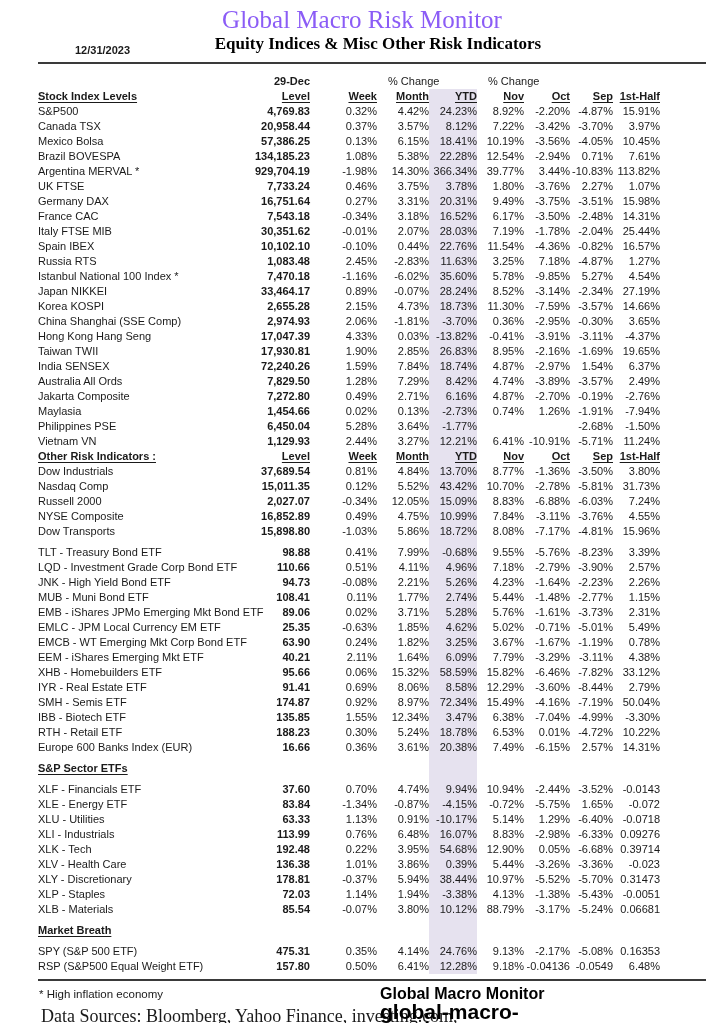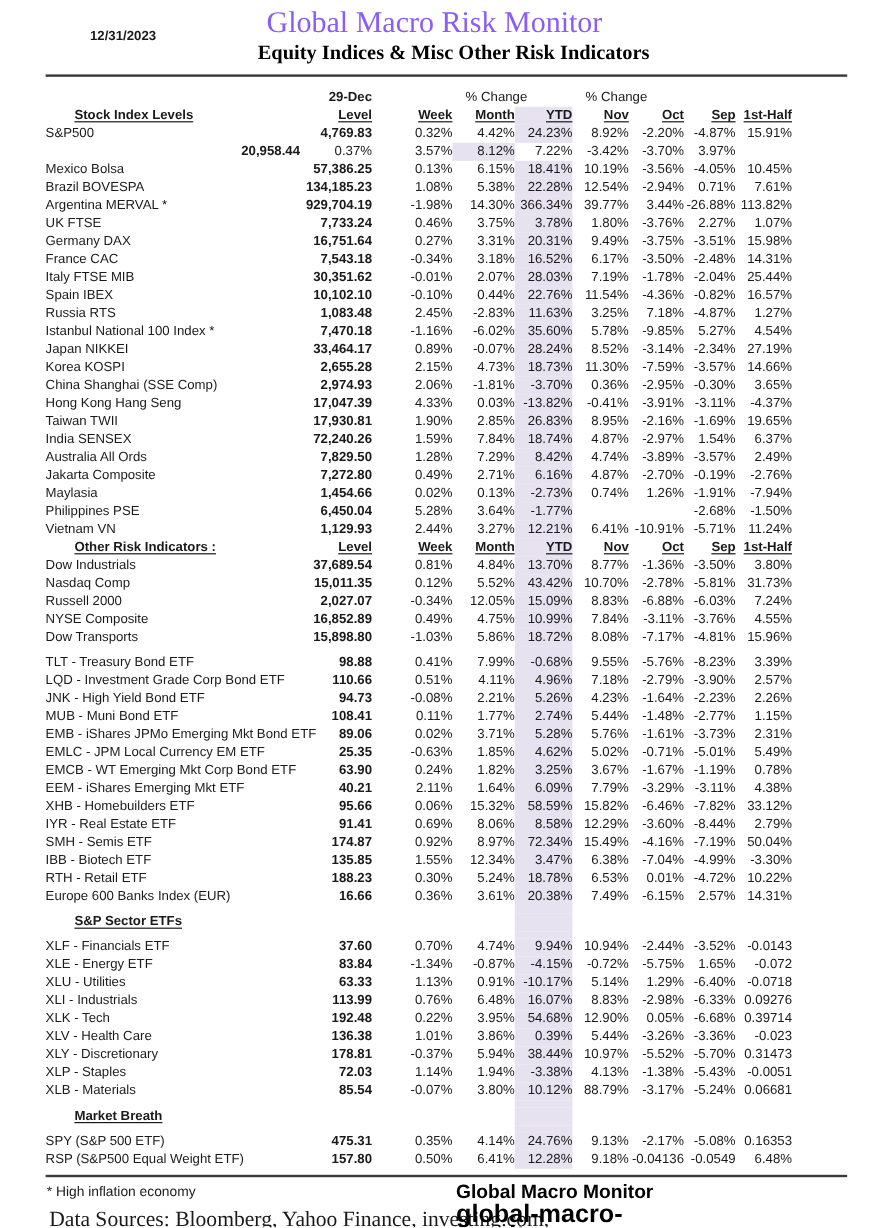--- a/index.html
+++ b/index.html
@@ -25,21 +25,21 @@
     font-family: "Liberation Serif", serif;
     font-weight: bold;
     font-size: 17px;
     line-height: 22px;
     color: #000;
     padding-left: 32px;
   }
   .doc-date {
     position: absolute;
     left: 75px;
-    top: 24px;
+    top: 44px;
     font-size: 11px;
     font-weight: bold;
     color: #1a1a1a;
   }
   .rule-top {
     position: absolute;
     left: 38px;
     top: 62px;
     width: 668px;
     border-top: 2px solid #3a3a3a;
@@ -59,21 +59,21 @@
     font-size: 11px;
     white-space: nowrap;
   }
   .trow.spacer { height: 6px; }
   .cell { text-align: right; overflow: visible; }
   .cell.name { text-align: left; }
   .cell.level { font-weight: bold; }
   .cell.ytd-band { background: #e6e2ef; }
   .trow.colhead .cell { font-weight: bold; text-decoration: underline; text-underline-offset: 2px; }
   .trow.colhead .cell.ytd-band { text-decoration: underline; }
-  .section-title { font-weight: bold; text-decoration: underline; text-underline-offset: 2px; margin-left: 24px; }
+  .section-title { font-weight: bold; text-decoration: underline; text-underline-offset: 2px; }
   .trow.preheader .cell { font-weight: normal; }
   .trow.preheader .cell.level { font-weight: bold; }
   .groupLabel { text-align: left; padding-left: 11px; font-weight: normal; }
   
   .rule-bottom {
     position: absolute;
     left: 38px;
     top: 979px;
     width: 668px;
     border-top: 2px solid #3a3a3a;
@@ -147,20 +147,21 @@
         <div class="cell level">4,769.83</div>
         <div class="cell week">0.32%</div>
         <div class="cell month">4.42%</div>
         <div class="cell ytd ytd-band">24.23%</div>
         <div class="cell nov">8.92%</div>
         <div class="cell oct">-2.20%</div>
         <div class="cell sep">-4.87%</div>
         <div class="cell first-half">15.91%</div>
       </div>
       <div class="trow ">
+        <div class="cell name">Canada TSX</div>
         <div class="cell level">20,958.44</div>
         <div class="cell week">0.37%</div>
         <div class="cell month">3.57%</div>
         <div class="cell ytd ytd-band">8.12%</div>
         <div class="cell nov">7.22%</div>
         <div class="cell oct">-3.42%</div>
         <div class="cell sep">-3.70%</div>
         <div class="cell first-half">3.97%</div>
       </div>
       <div class="trow ">
@@ -186,21 +187,21 @@
         <div class="cell first-half">7.61%</div>
       </div>
       <div class="trow ">
         <div class="cell name">Argentina MERVAL *</div>
         <div class="cell level">929,704.19</div>
         <div class="cell week">-1.98%</div>
         <div class="cell month">14.30%</div>
         <div class="cell ytd ytd-band">366.34%</div>
         <div class="cell nov">39.77%</div>
         <div class="cell oct">3.44%</div>
-        <div class="cell sep">-26.88%</div>
+        <div class="cell sep">-10.83%</div>
         <div class="cell first-half">113.82%</div>
       </div>
       <div class="trow ">
         <div class="cell name">UK FTSE</div>
         <div class="cell level">7,733.24</div>
         <div class="cell week">0.46%</div>
         <div class="cell month">3.75%</div>
         <div class="cell ytd ytd-band">3.78%</div>
         <div class="cell nov">1.80%</div>
         <div class="cell oct">-3.76%</div>

